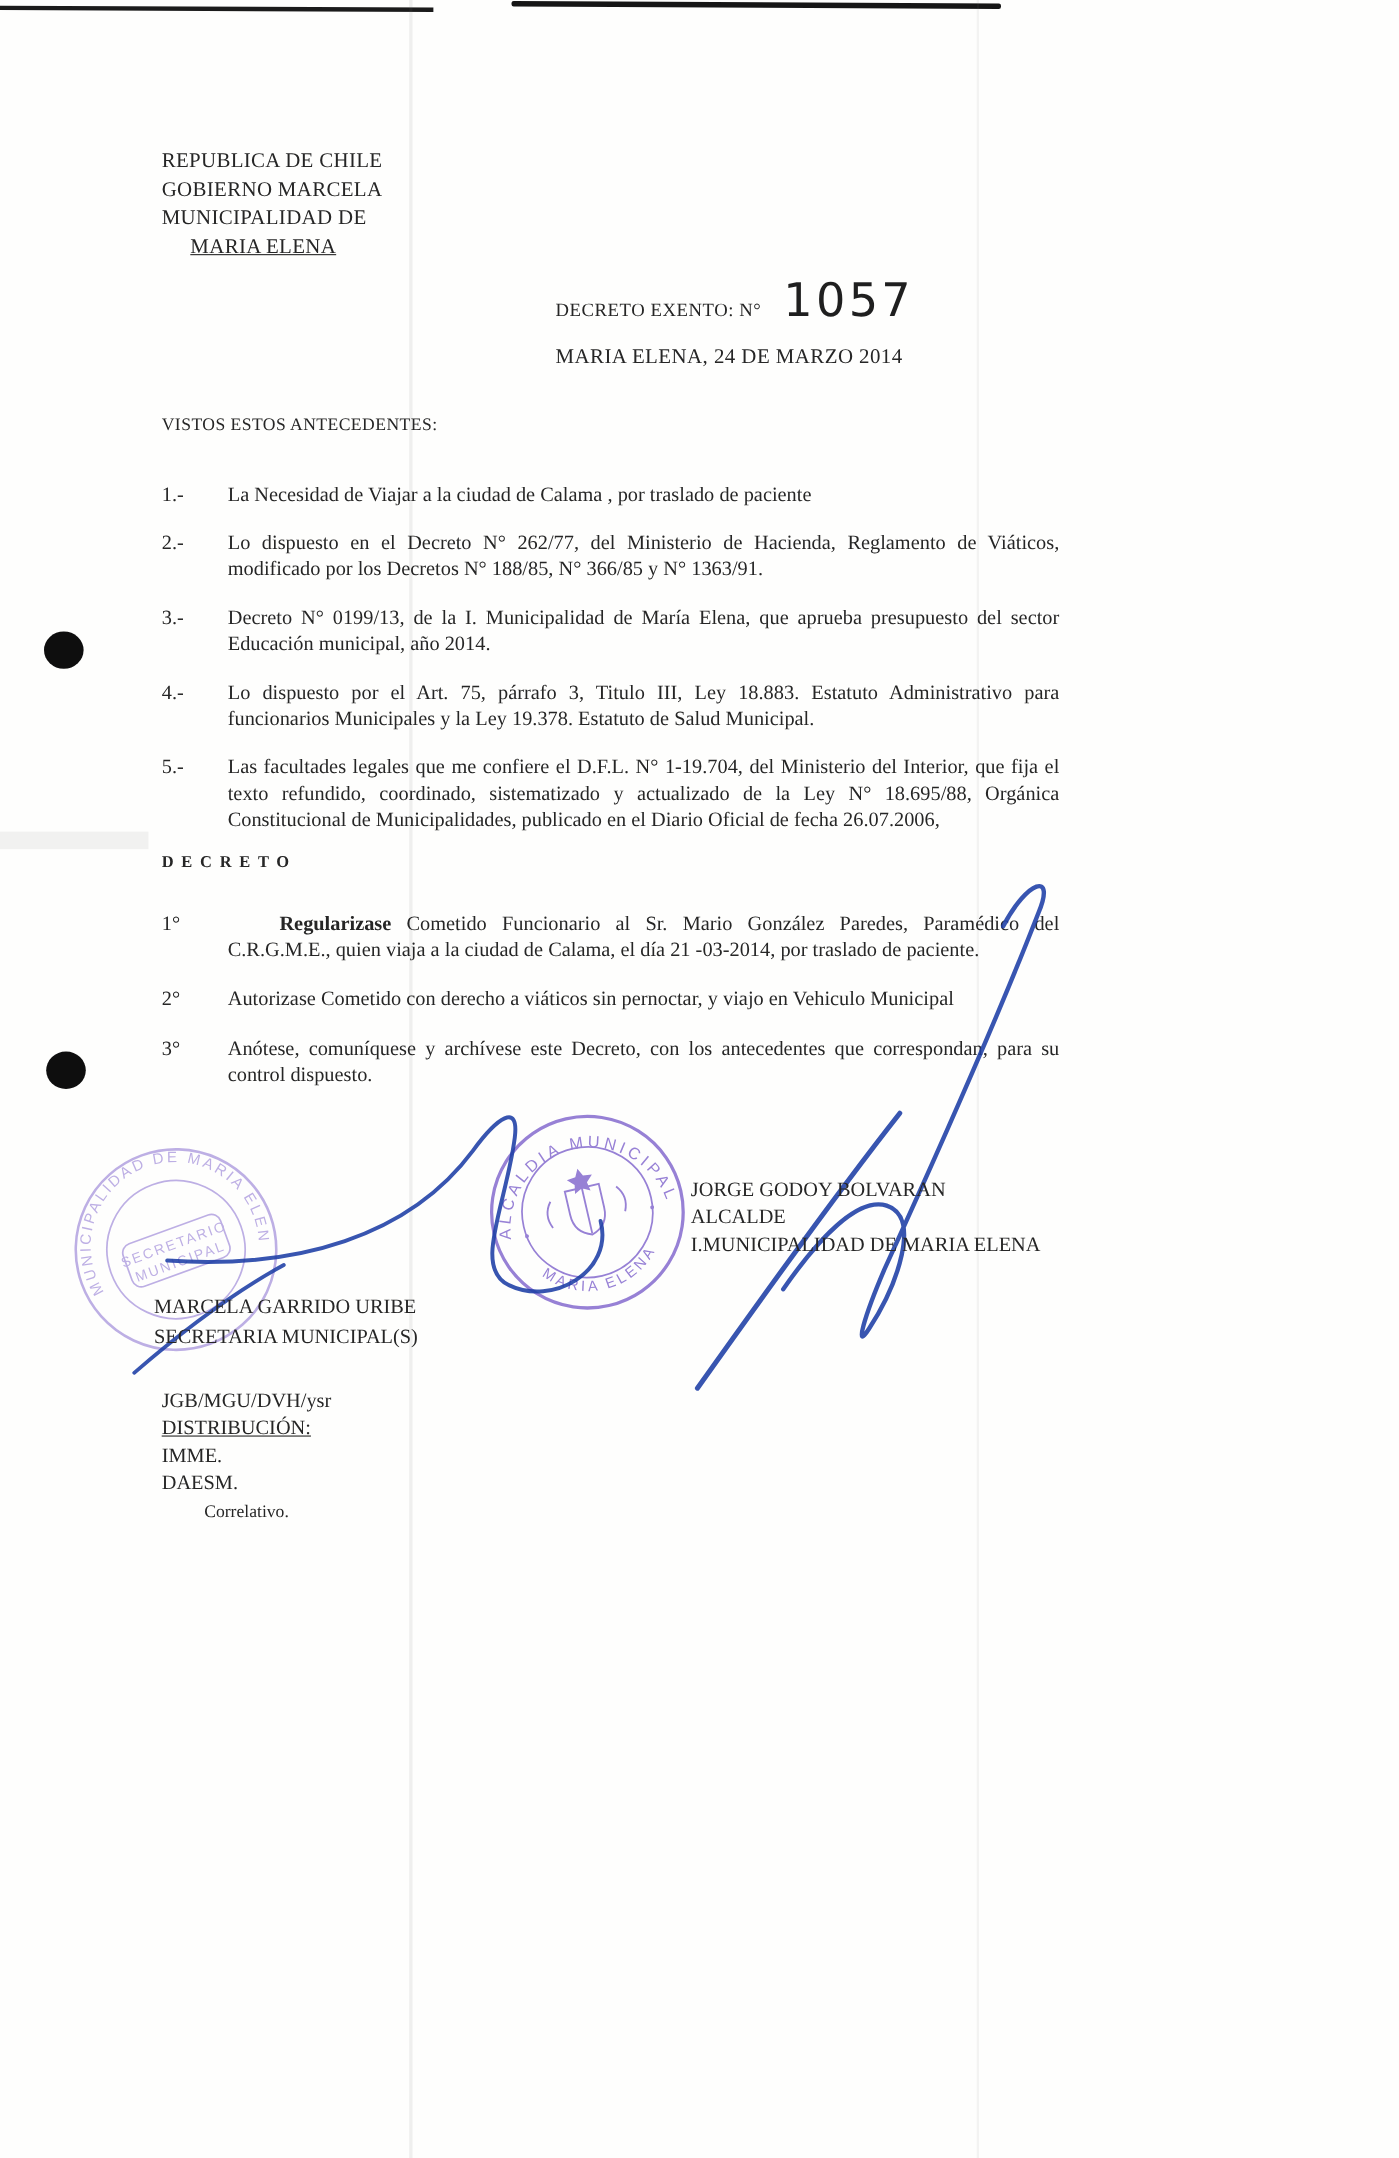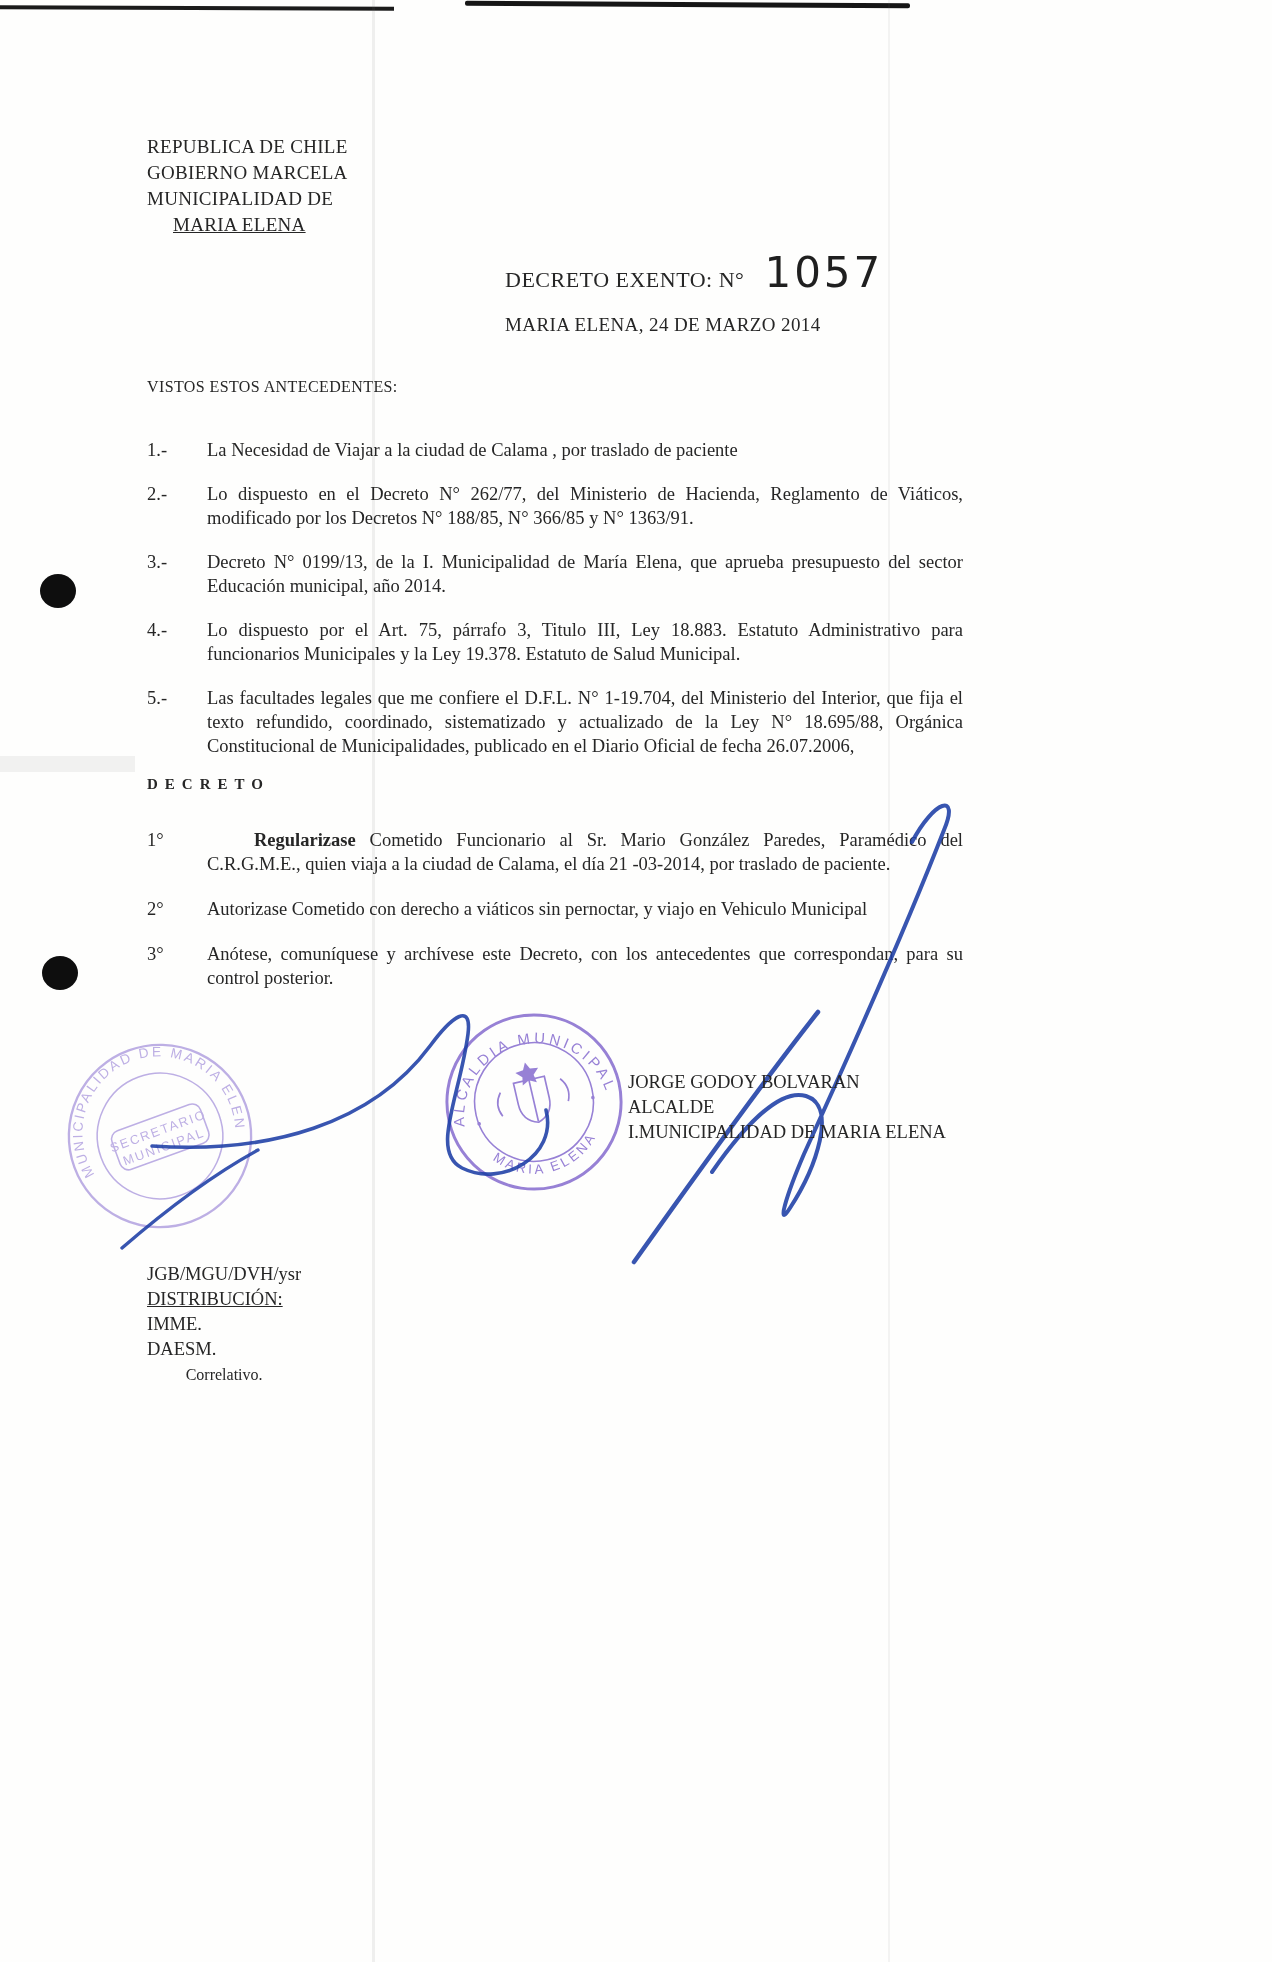--- a/index.html
+++ b/index.html
@@ -11,21 +11,21 @@
   }
   .abs { position:absolute; }
 
   
   .hdr { left:147px; top:134px; font-size:19px; line-height:26px; letter-spacing:.3px; }
   .hdr .indent { padding-left:26px; }
   .u { text-decoration:underline; }
 
   
   .decree-line { left:505px; top:248px; display:flex; align-items:baseline; gap:20px; }
-  .decree-label { font-size:22px; letter-spacing:.5px; }
+  .decree-label { font-size:17px; letter-spacing:.5px; }
   .decree-number { font-family:"DejaVu Sans", sans-serif; font-size:42px; font-weight:400; letter-spacing:3px; color:#1f1f1f; }
   .date-line { left:505px; top:314px; font-size:19px; letter-spacing:.4px; }
 
   
   .vistos-title { left:147px; top:378px; font-size:16px; letter-spacing:.4px; }
   .list { left:147px; width:816px; }
   .vlist { top:438px; }
   .dlist { top:828px; }
   .item { display:flex; margin-bottom:20px; font-size:18.5px; line-height:24px; }
   .item .num { width:60px; flex:0 0 60px; }
@@ -105,21 +105,21 @@
     <div class="item">
       <div class="num">1°</div>
       <div class="txt"><b class="lead">Regularizase</b><span> Cometido Funcionario al Sr. Mario González Paredes, Paramédico del C.R.G.M.E., quien viaja a la ciudad de Calama, el día 21 -03-2014, por traslado de paciente.</span></div>
     </div>
     <div class="item">
       <div class="num">2°</div>
       <div class="txt">Autorizase Cometido con derecho a viáticos sin pernoctar, y viajo en Vehiculo Municipal</div>
     </div>
     <div class="item">
       <div class="num">3°</div>
-      <div class="txt">Anótese, comuníquese y archívese este Decreto, con los antecedentes que correspondan, para su control posterior.</div>
+      <div class="txt">Anótese, comuníquese y archívese este Decreto, con los antecedentes que correspondan, para su control dispuesto.</div>
     </div>
   </div>
 
   <div class="abs stamp" style="left:62px; top:1038px; width:196px; height:196px; transform:rotate(-20deg); opacity:.5;">
     <svg viewBox="0 0 200 200" width="196" height="196">
       <circle cx="100" cy="100" r="93" fill="none" stroke="#7e62cc" stroke-width="2.4"></circle>
       <circle cx="100" cy="100" r="64" fill="none" stroke="#7e62cc" stroke-width="1.6"></circle>
       <path id="secRing" d="M 25,118 A 78,78 0 1 1 175,118" fill="none"></path>
       <text font-family="Liberation Sans, sans-serif" font-size="14" letter-spacing="2.5" fill="#7e62cc">
         <textPath href="#secRing" startOffset="50%" text-anchor="middle">I. MUNICIPALIDAD DE MARIA ELENA</textPath>
@@ -164,20 +164,24 @@
       <path d="M 122 1248 C 166 1210 214 1174 258 1150"></path>
     </g>
   </svg>
 
   <div class="abs mayor-block">
     <div>JORGE GODOY BOLVARAN</div>
     <div>ALCALDE</div>
     <div>I.MUNICIPALIDAD DE MARIA ELENA</div>
   </div>
 
+  <div class="abs secretary-block">
+    <div>MARCELA GARRIDO URIBE</div>
+    <div>SECRETARIA MUNICIPAL(S)</div>
+  </div>
 
   <div class="abs footer-block">
     <div>JGB/MGU/DVH/ysr</div>
     <div class="u">DISTRIBUCIÓN:</div>
     <div>IMME.</div>
     <div>DAESM.</div>
     <div class="small">Correlativo.</div>
   </div>
 
 </div>

